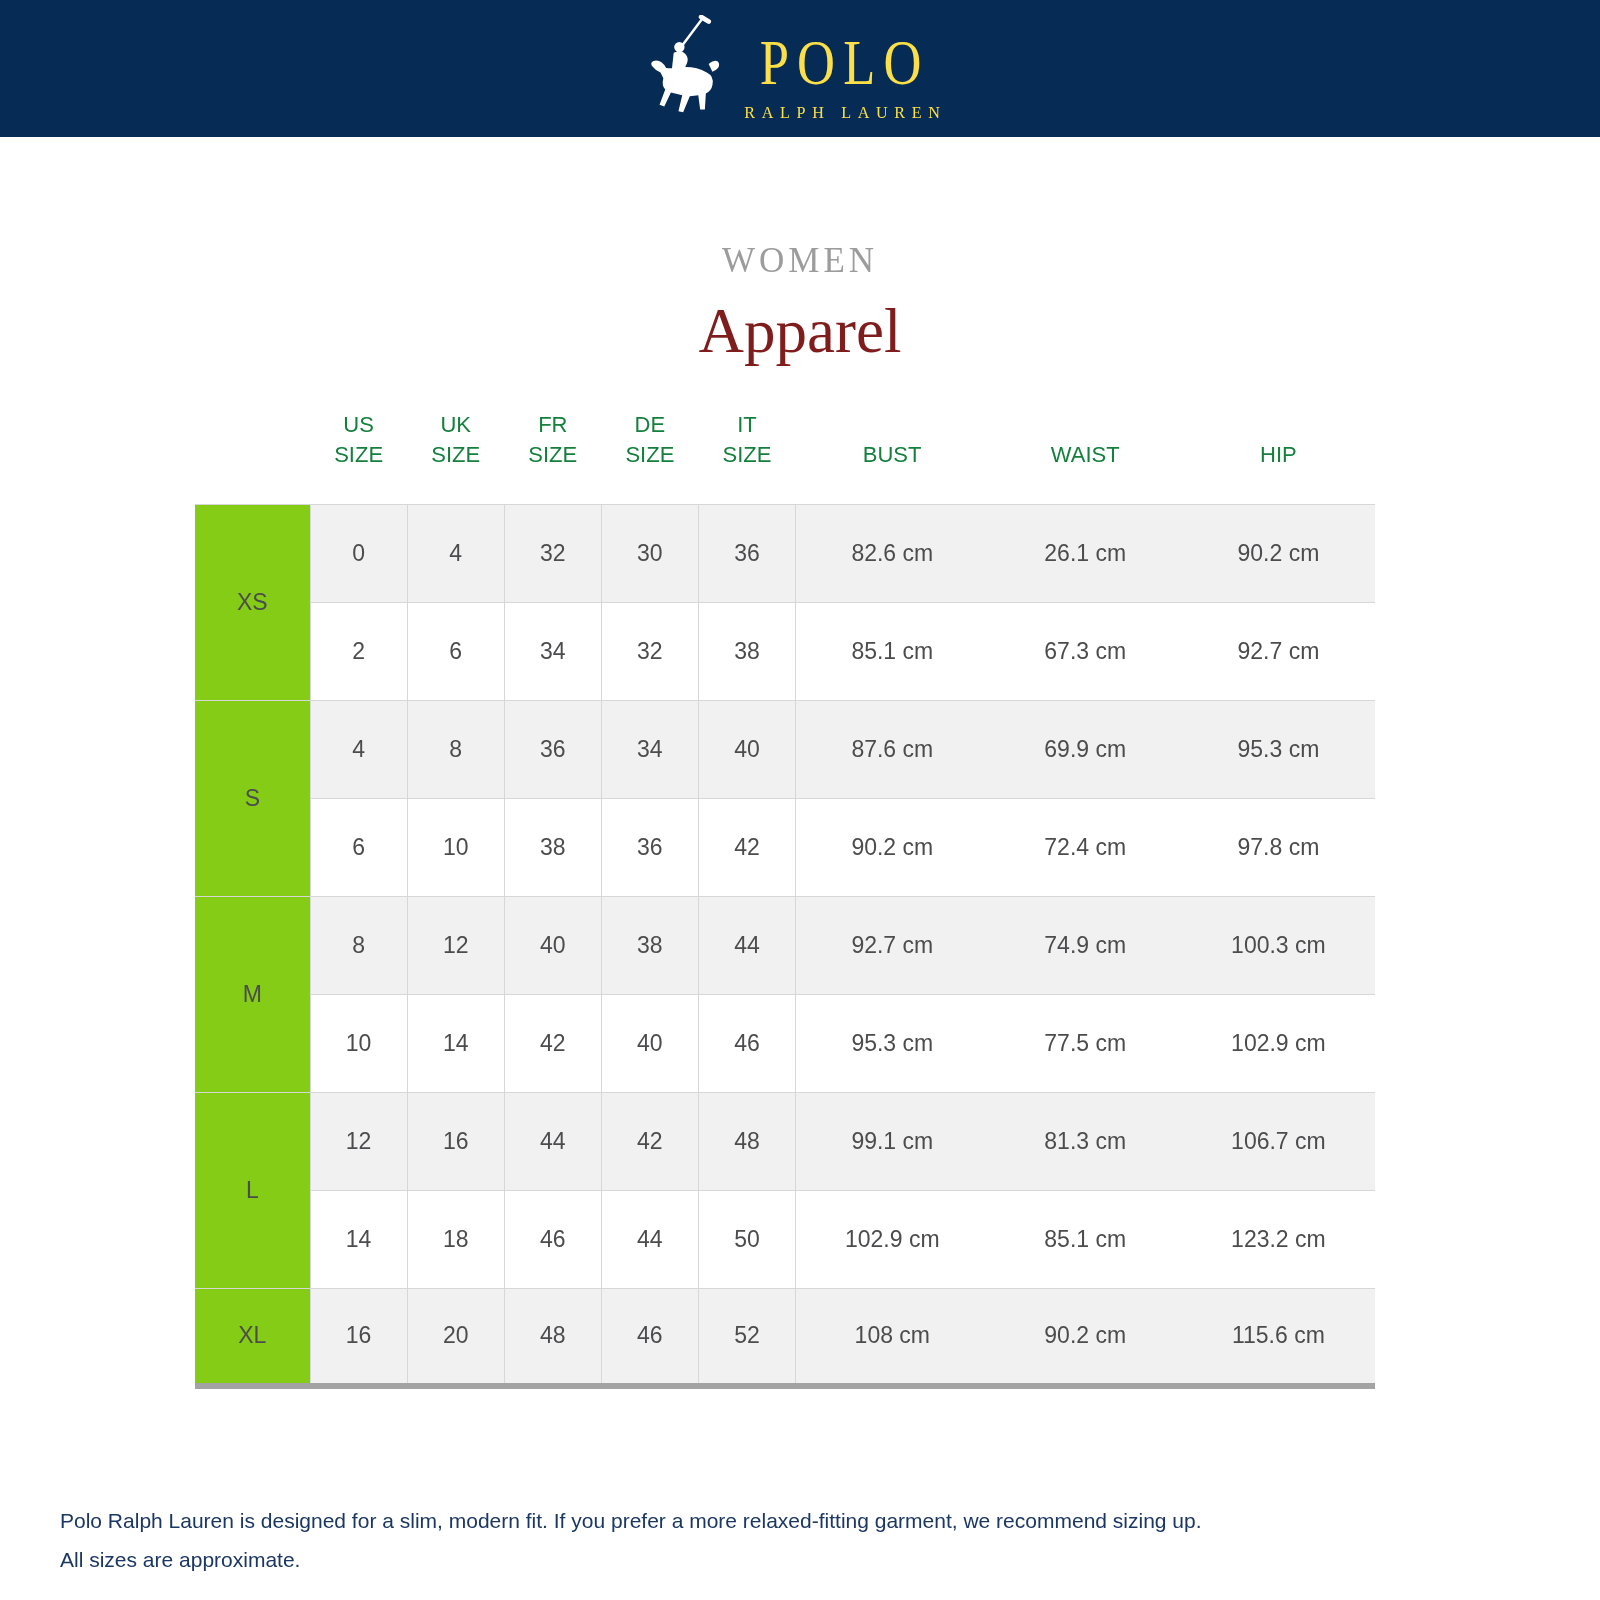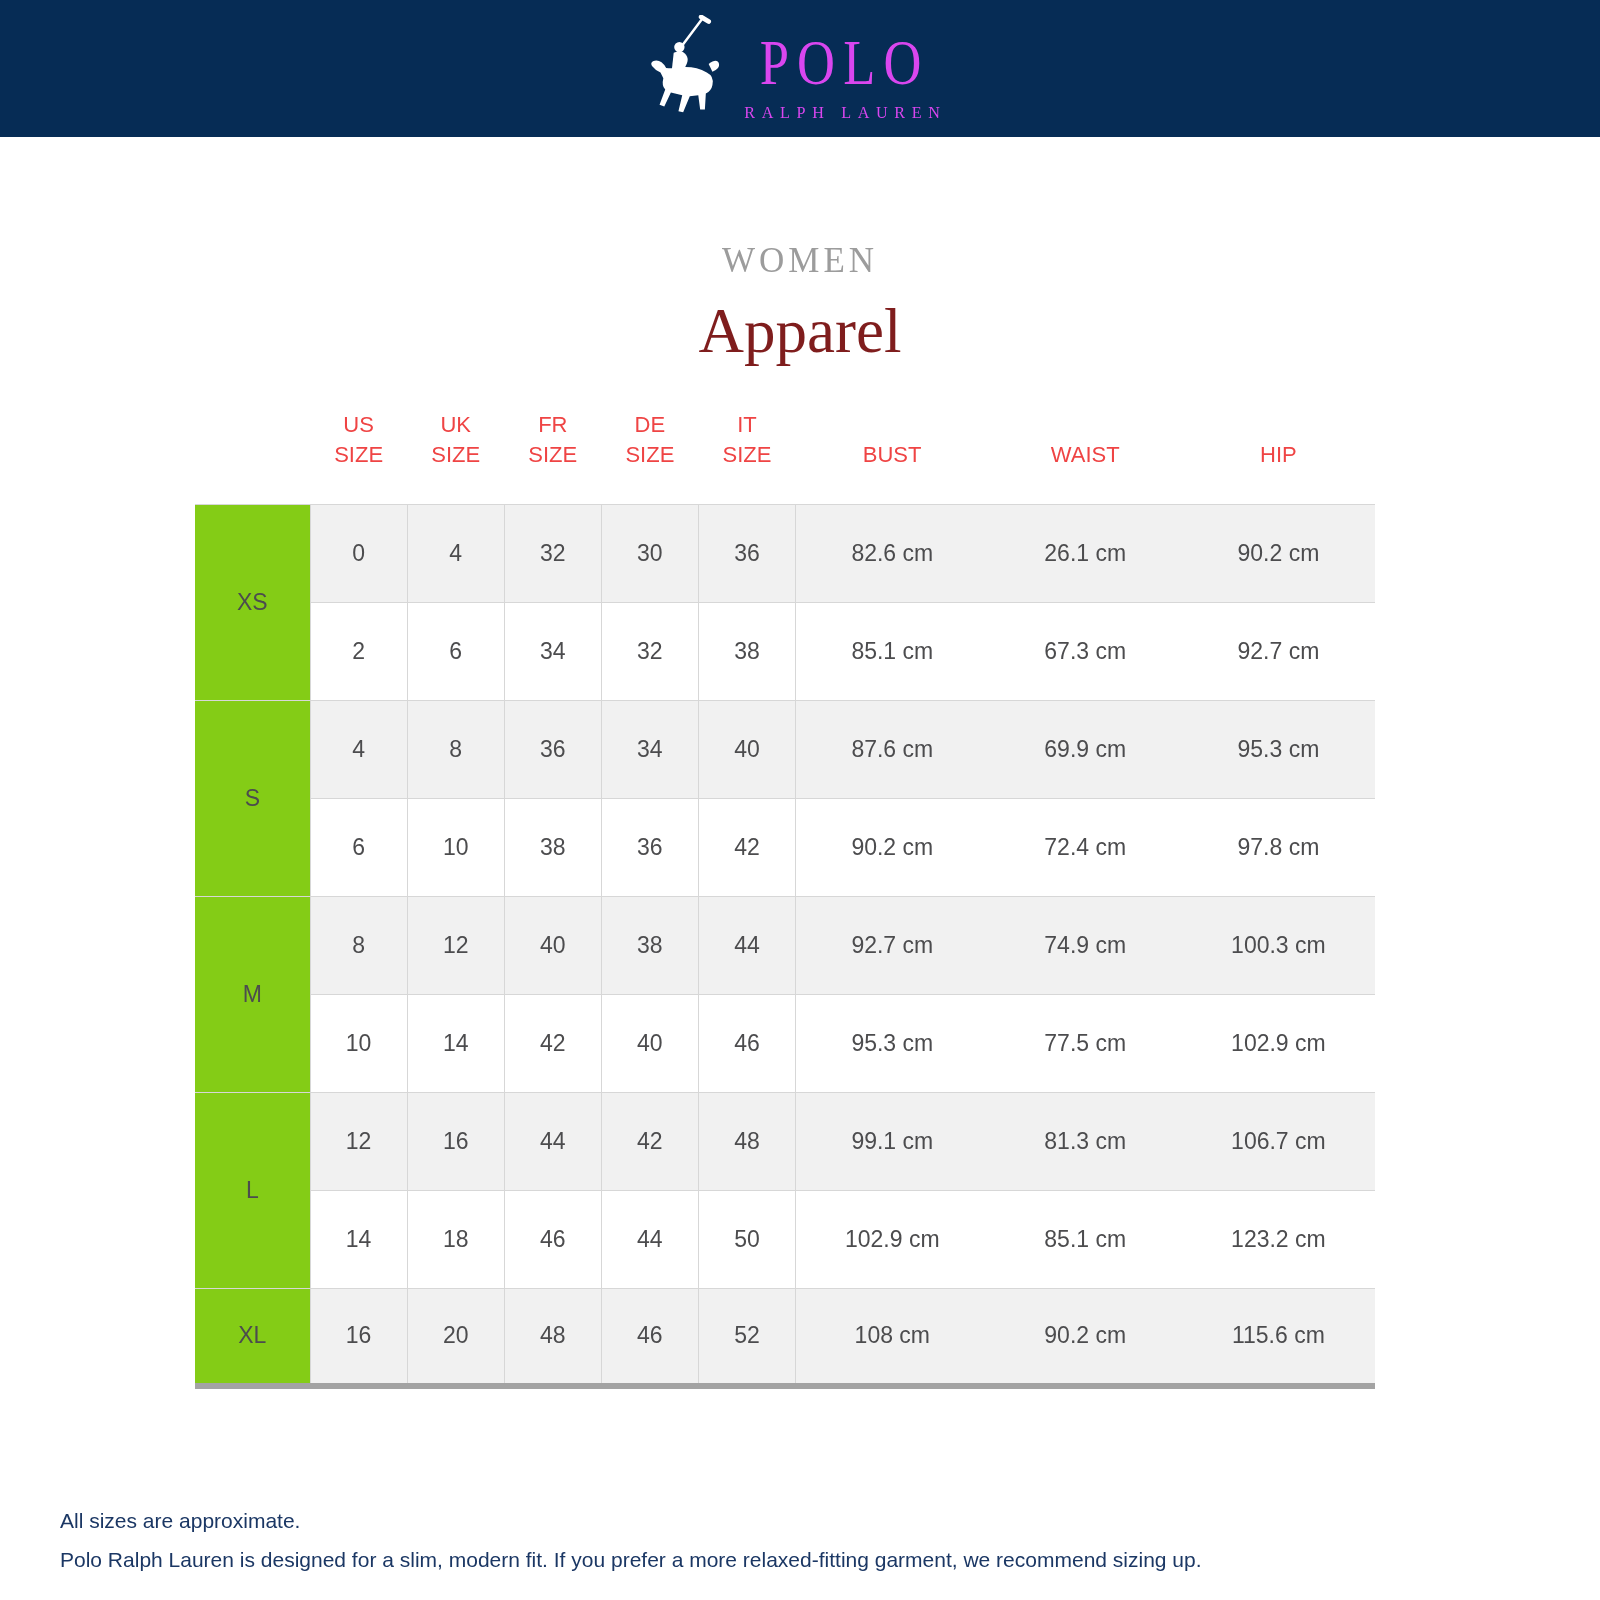--- a/index.html
+++ b/index.html
@@ -4,42 +4,42 @@
 <style>
   * { margin:0; padding:0; box-sizing:border-box; }
   html,body { width:1600px; background:#ffffff; font-family:"Liberation Sans", sans-serif; }
 
   .brand-header {
     width:1600px; height:137px; background:#062c55;
     display:flex; align-items:center; justify-content:center;
   }
   .logo { display:flex; align-items:flex-end; gap:16px; }
   .logo-horse { display:block; margin-bottom:2px; }
-  .logo-text { display:flex; flex-direction:column; align-items:center; color:#d946ef;
+  .logo-text { display:flex; flex-direction:column; align-items:center; color:#fde047;
                font-family:"Liberation Serif", serif; }
   .logo-polo { font-size:64px; line-height:1; letter-spacing:10px; transform:scaleX(.82); font-weight:400; }
   .logo-rl   { font-size:17px; letter-spacing:7px; margin-top:8px; transform:scaleX(.95); }
 
   .section-head { text-align:center; }
   .women   { margin-top:104px; font-family:"Liberation Serif", serif; font-size:35px;
              letter-spacing:4px; color:#9c9c9c; font-weight:400; }
   .apparel { margin-top:14px; font-family:"Liberation Serif", serif; font-size:63px;
              color:#7f1d1d; font-weight:400; }
 
   table.size-chart {
     border-collapse:collapse; table-layout:fixed;
     width:1180px; margin:34px 0 0 195px;
   }
   col.c-label { width:115px; }
   col.c-size  { width:97px; }
   col.c-meas  { width:193px; }
 
   thead tr { height:102px; }
   thead th {
-    font-weight:400; font-size:22px; line-height:30px; color:#ef4444;
+    font-weight:400; font-size:22px; line-height:30px; color:#15803d;
     vertical-align:bottom; padding-bottom:34px; text-align:center;
   }
 
   tbody tr { height:98px; border-top:1px solid #d7d7d7; }
   tbody tr:last-child { border-bottom:6px solid #a3a3a3; }
   tbody td { text-align:center; font-size:23px; color:#4c4c4e; vertical-align:middle; }
   td.v { border-left:1px solid #d7d7d7; }
   tr.shaded td.data { background:#f1f1f1; }
   td.label { background:#84cc16; }
 
@@ -220,15 +220,15 @@
       <td class="data v">46</td>
       <td class="data v">52</td>
       <td class="data v">108 cm</td>
       <td class="data">90.2 cm</td>
       <td class="data">115.6 cm</td>
     </tr>
   </tbody>
 </table>
 
 <div class="footnote">
+  <div>Polo Ralph Lauren is designed for a slim, modern fit. If you prefer a more relaxed-fitting garment, we recommend sizing up.</div>
   <div>All sizes are approximate.</div>
-  <div>Polo Ralph Lauren is designed for a slim, modern fit. If you prefer a more relaxed-fitting garment, we recommend sizing up.</div>
 </div>
 
 </body></html>

